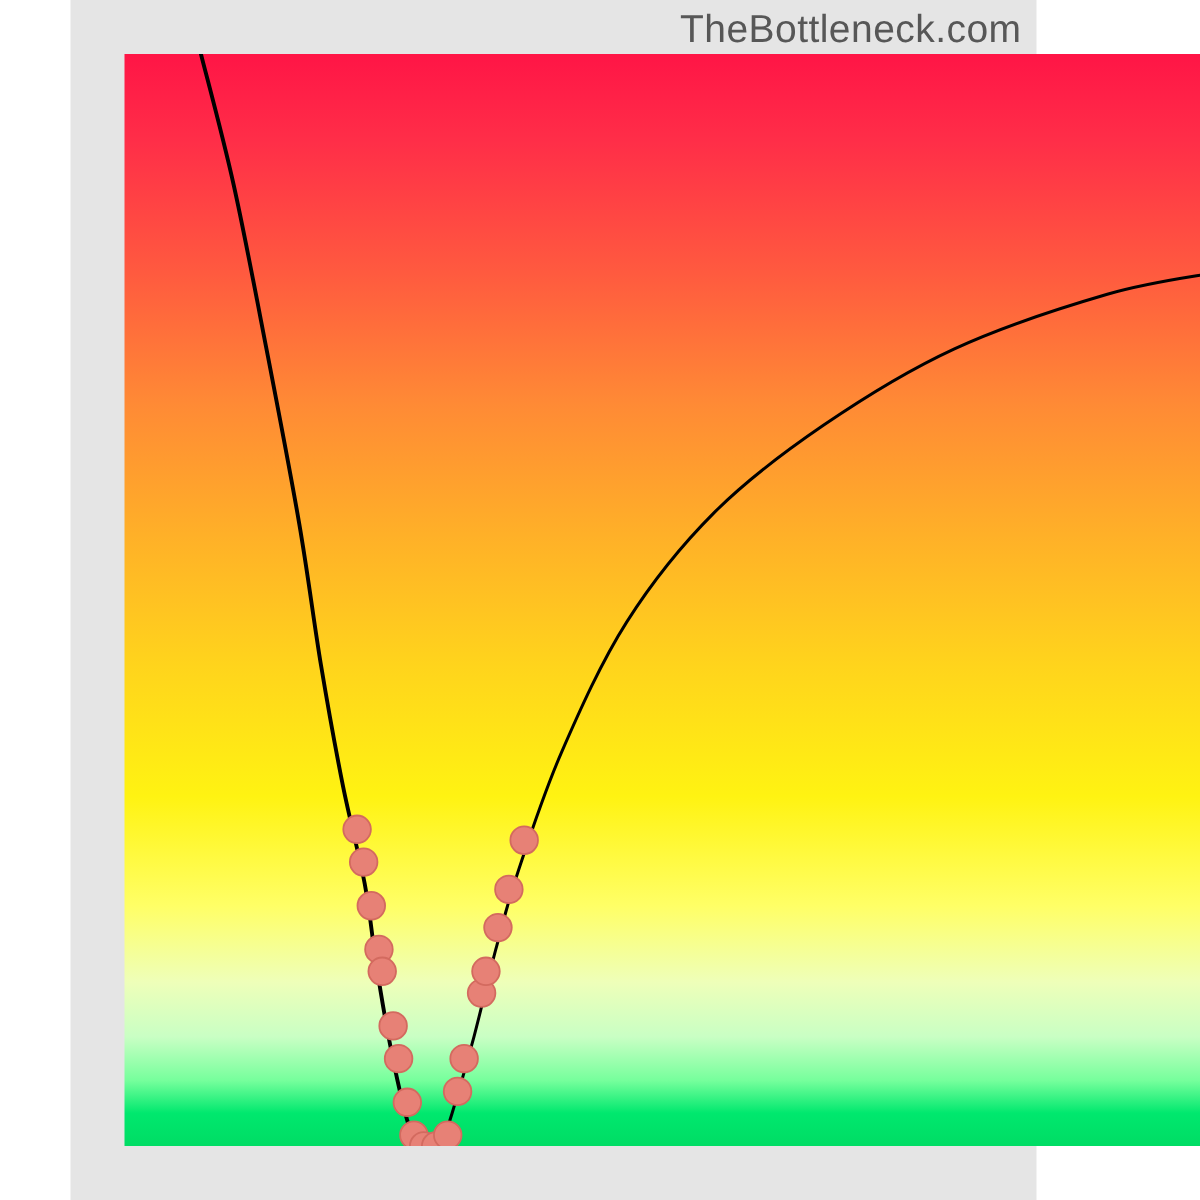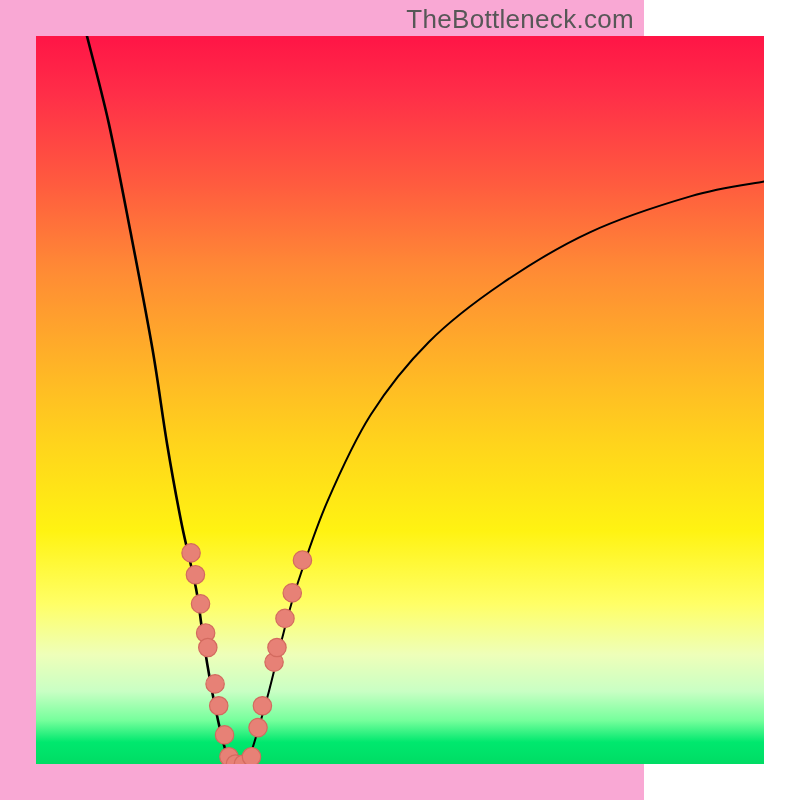--- a/index.html
+++ b/index.html
@@ -6,22 +6,23 @@
     margin: 0;
     padding: 0;
     width: 800px;
     height: 800px;
     overflow: hidden;
     font-family: Arial, Helvetica, sans-serif;
   }
   .outer {
     width: 644px;
     height: 800px;
-    background: #f9a8d4;
+    background: #e5e5e5;
     position: relative;
+    margin-left: 47px;
   }
   .watermark {
     position: absolute;
     top: 4px;
     right: 10px;
     color: #575757;
     font-size: 26px;
     font-weight: 500;
     letter-spacing: 0.3px;
     z-index: 10;

